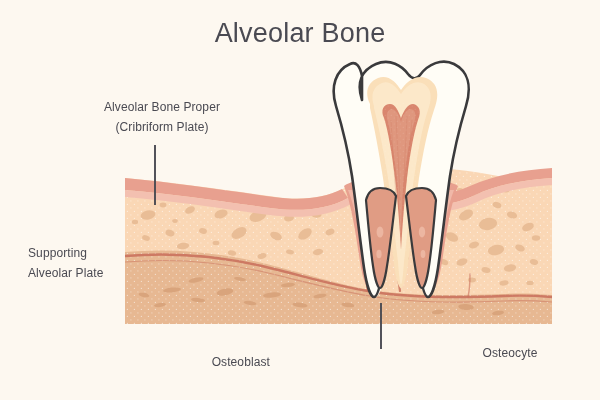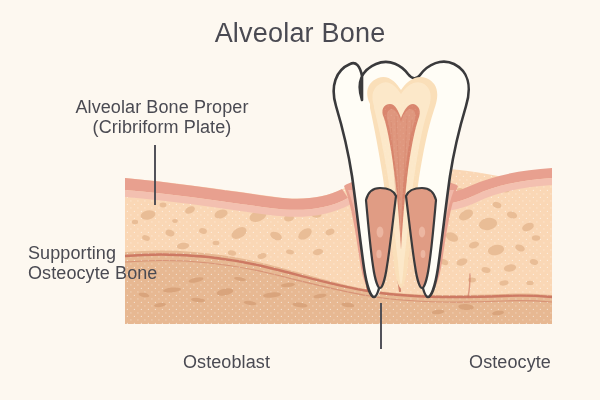--- a/index.html
+++ b/index.html
@@ -9,39 +9,39 @@
     font-family:"Liberation Sans", sans-serif;
     position:relative;
     overflow:hidden;
   }
   #stage { position:absolute; inset:0; width:600px; height:400px;padding-left:24px; }
   #art { position:absolute; left:0; top:0; width:600px; height:400px; }
 
   .lbl {
     position:absolute;
     color:#4a4a52;
-    font-size:18px;
+    font-size:12px;
     line-height:20px;
     white-space:pre;
     letter-spacing:0.1px;
   }
   #title {
     position:absolute;
     left:0; top:16px; width:600px;
     text-align:center;
     color:#4a4a52;
     font-size:27px;
     line-height:34px;
     letter-spacing:0.2px;
   }
   #lbl-abp   { left:58px;  top:97px;  text-align:center; width:208px; }
   #lbl-sab   { left:28px;  top:243px; text-align:left;  width:130px; }
   #lbl-osb   { left:130px; top:352px; text-align:right; width:140px; }
   #lbl-trab  { left:302px; top:352px; text-align:center; width:118px; }
-  #lbl-osc   { left:448px; top:352px; text-align:center; width:124px; }
+  #lbl-osc   { left:448px; top:343px; text-align:center; width:124px; }
 </style>
 </head>
 <body>
 
 <div id="stage">
 
   <svg id="art" viewBox="0 0 600 400">
     <defs>
 
       <pattern id="dots" width="7" height="7" patternUnits="userSpaceOnUse">
@@ -350,19 +350,19 @@
       <line x1="381" y1="303" x2="381" y2="349"></line>
     </g>
   </svg>
 
   <div id="title">Alveolar Bone</div>
 
   <div class="lbl" id="lbl-abp">Alveolar Bone Proper
 (Cribriform Plate)</div>
 
   <div class="lbl" id="lbl-sab">Supporting
-Osteocyte Bone</div>
+Alveolar Plate</div>
 
   <div class="lbl" id="lbl-osb">Osteoblast</div>
 
 
   <div class="lbl" id="lbl-osc">Osteocyte</div>
 </div>
 
 </body></html>

